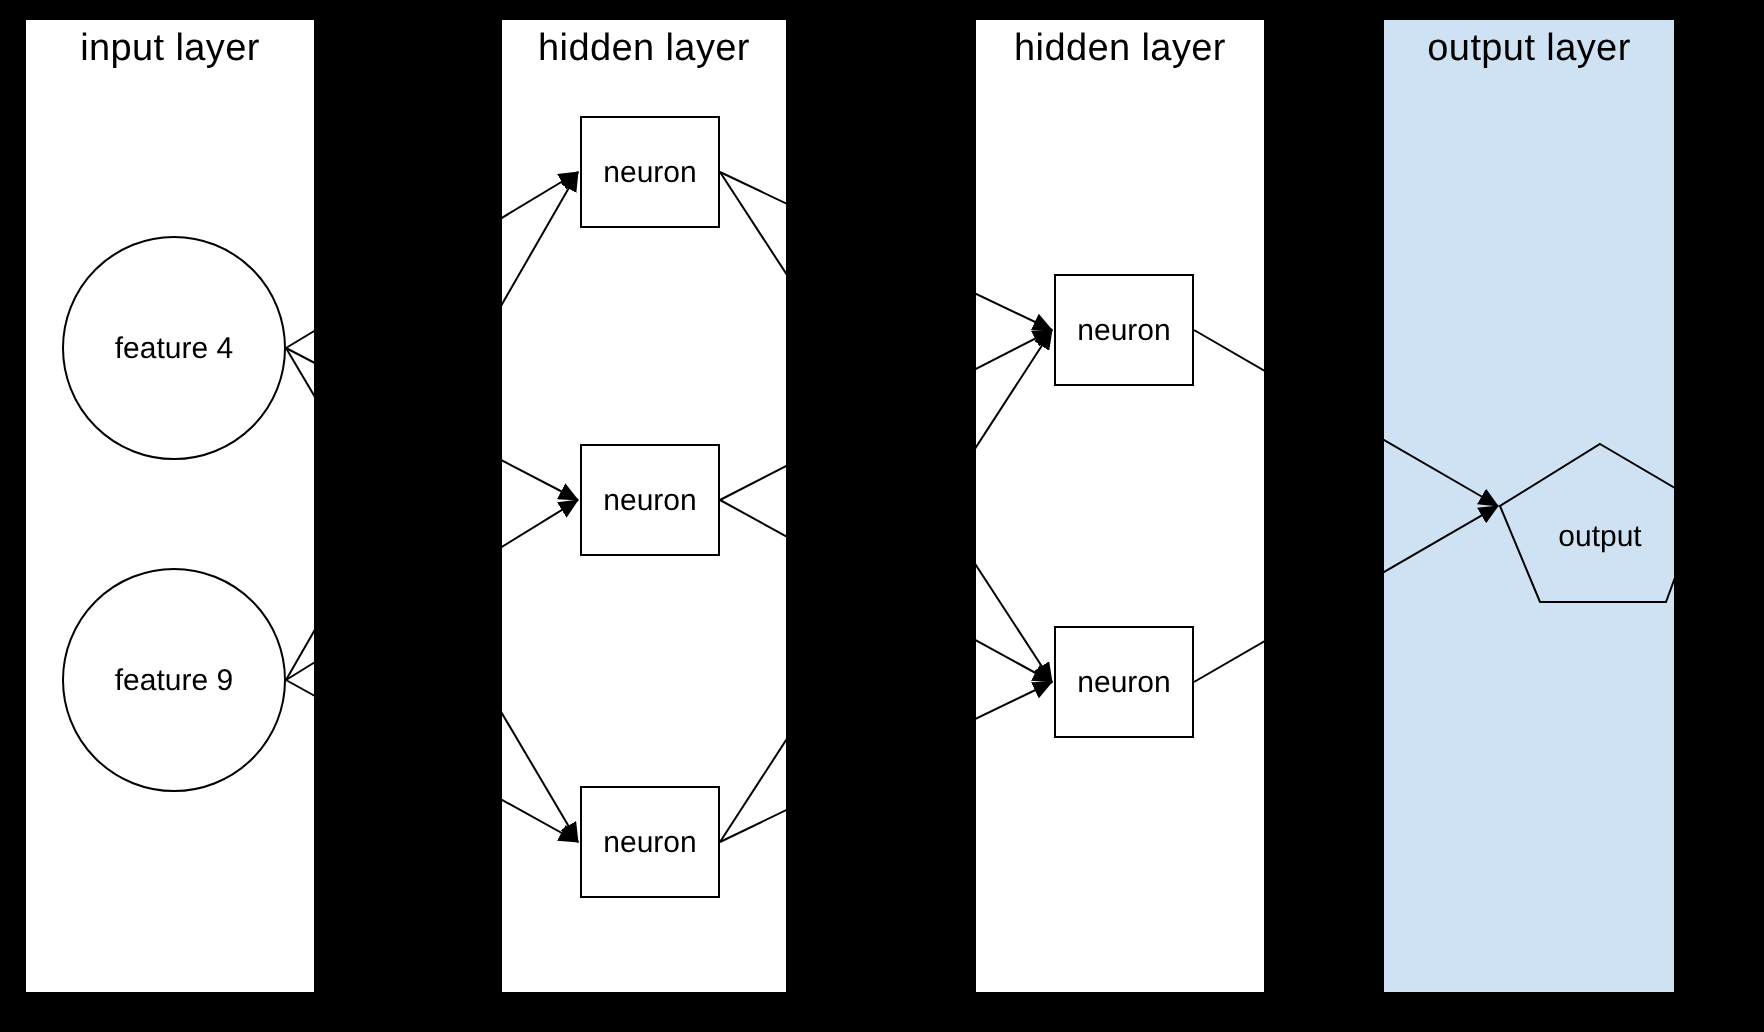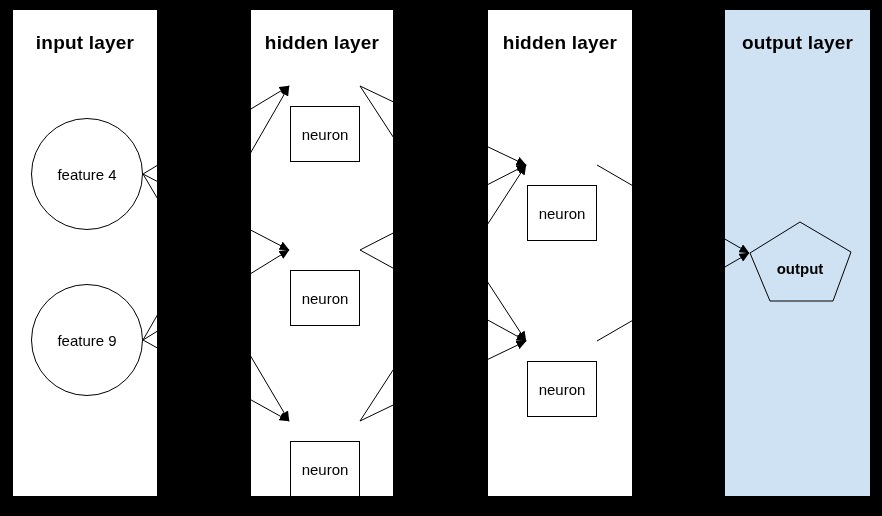--- a/index.html
+++ b/index.html
@@ -13,27 +13,27 @@
   }
   .panel {
     position: absolute;
     top: 10px;
     height: 486px;
     background: #ffffff;
   }
   .panel-input   { left: 13px;  width: 144px; }
   .panel-hidden1 { left: 251px; width: 142px; }
   .panel-hidden2 { left: 488px; width: 144px; }
-  .panel-output  { left: 725px; width: 145px; background: #cfe2f3; }
+  .panel-output  { left: 692px; width: 145px; background: #cfe2f3; }
   .panel-title {
     margin: 0;
-    padding-top: 22px;
+    padding-top: 4px;
     text-align: center;
     font-size: 19px;
-    font-weight: 700;
+    font-weight: 400;
     color: #000;
     letter-spacing: 0.2px;
   }
   .node {
     position: absolute;
     display: flex;
     align-items: center;
     justify-content: center;
     font-size: 15px;
     color: #000;
@@ -45,39 +45,37 @@
     height: 112px;
     border: 1px solid #000;
     border-radius: 50%;
     background: #fff;
   }
   .node-rect {
     width: 70px;
     height: 56px;
     border: 1px solid #000;
     background: #fff;
-    margin-top: 48px;
   }
   .node-f1   { left: 31px;  top: 118px; }
   .node-f2   { left: 31px;  top: 284px; }
   .node-h1n1 { left: 290px; top: 58px;  }
   .node-h1n2 { left: 290px; top: 222px; }
   .node-h1n3 { left: 290px; top: 393px; }
   .node-h2n1 { left: 527px; top: 137px; }
   .node-h2n2 { left: 527px; top: 313px; }
   .pentagon-label {
     position: absolute;
     left: 765px;
     top: 260px;
     width: 70px;
     text-align: center;
     font-size: 15px;
     color: #000;
     z-index: 3;
-    font-weight: bold;
   }
   #edge-layer {
     position: absolute;
     left: 0;
     top: 0;
     z-index: 4;
     pointer-events: none;
   }
 </style>
 </head>

